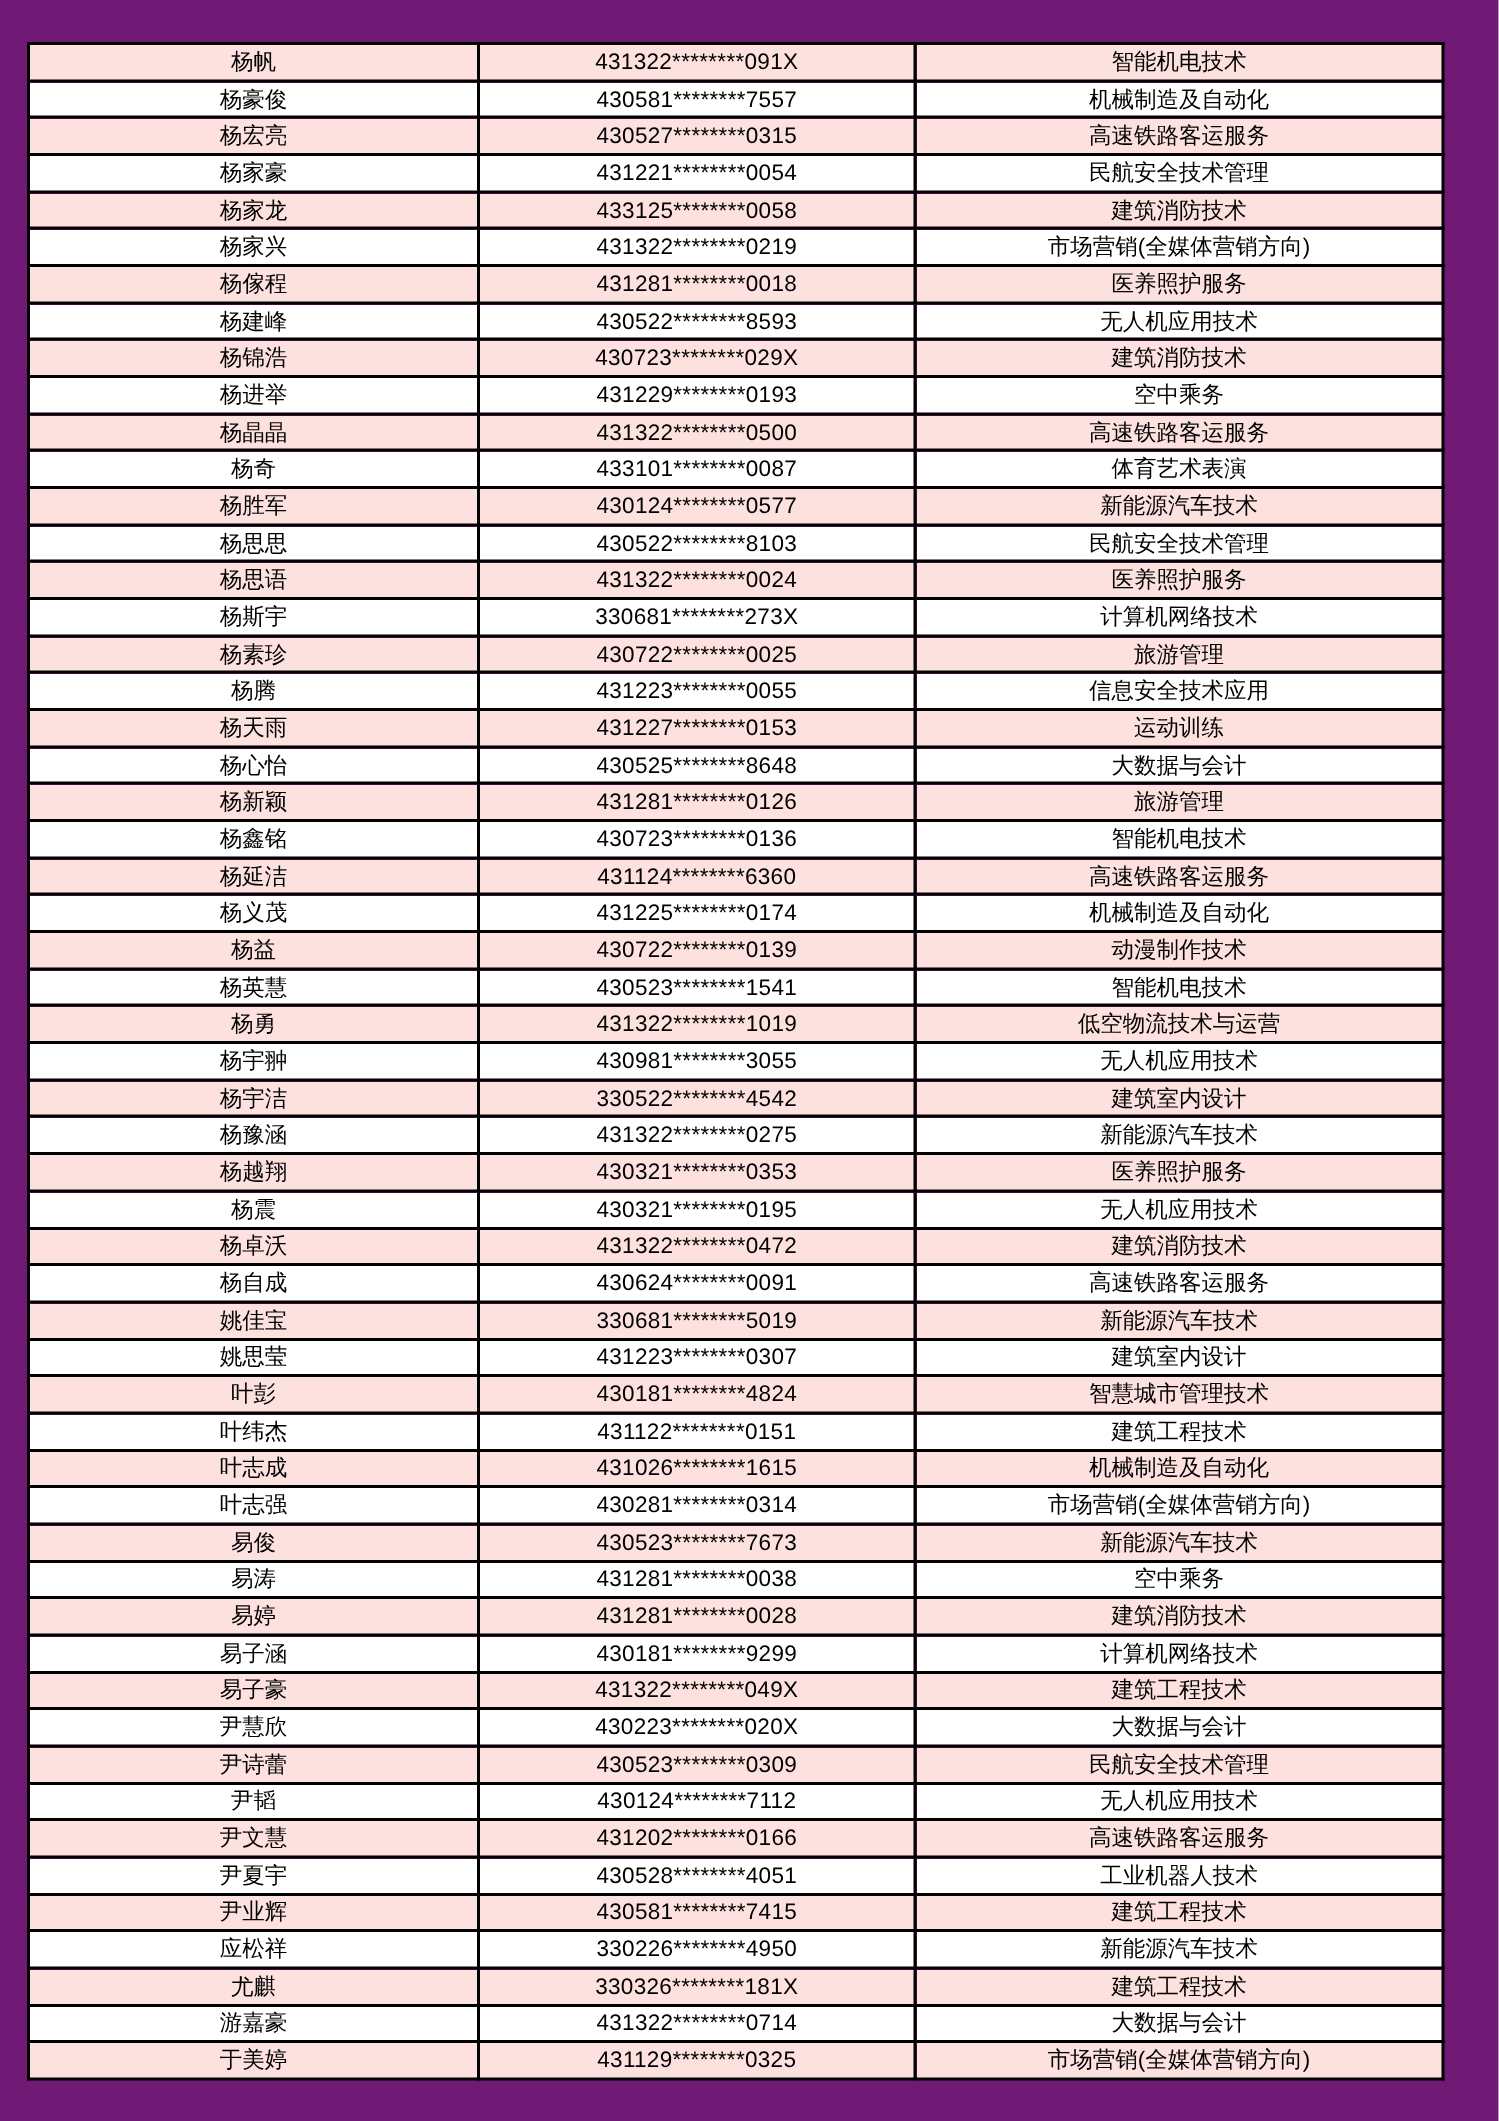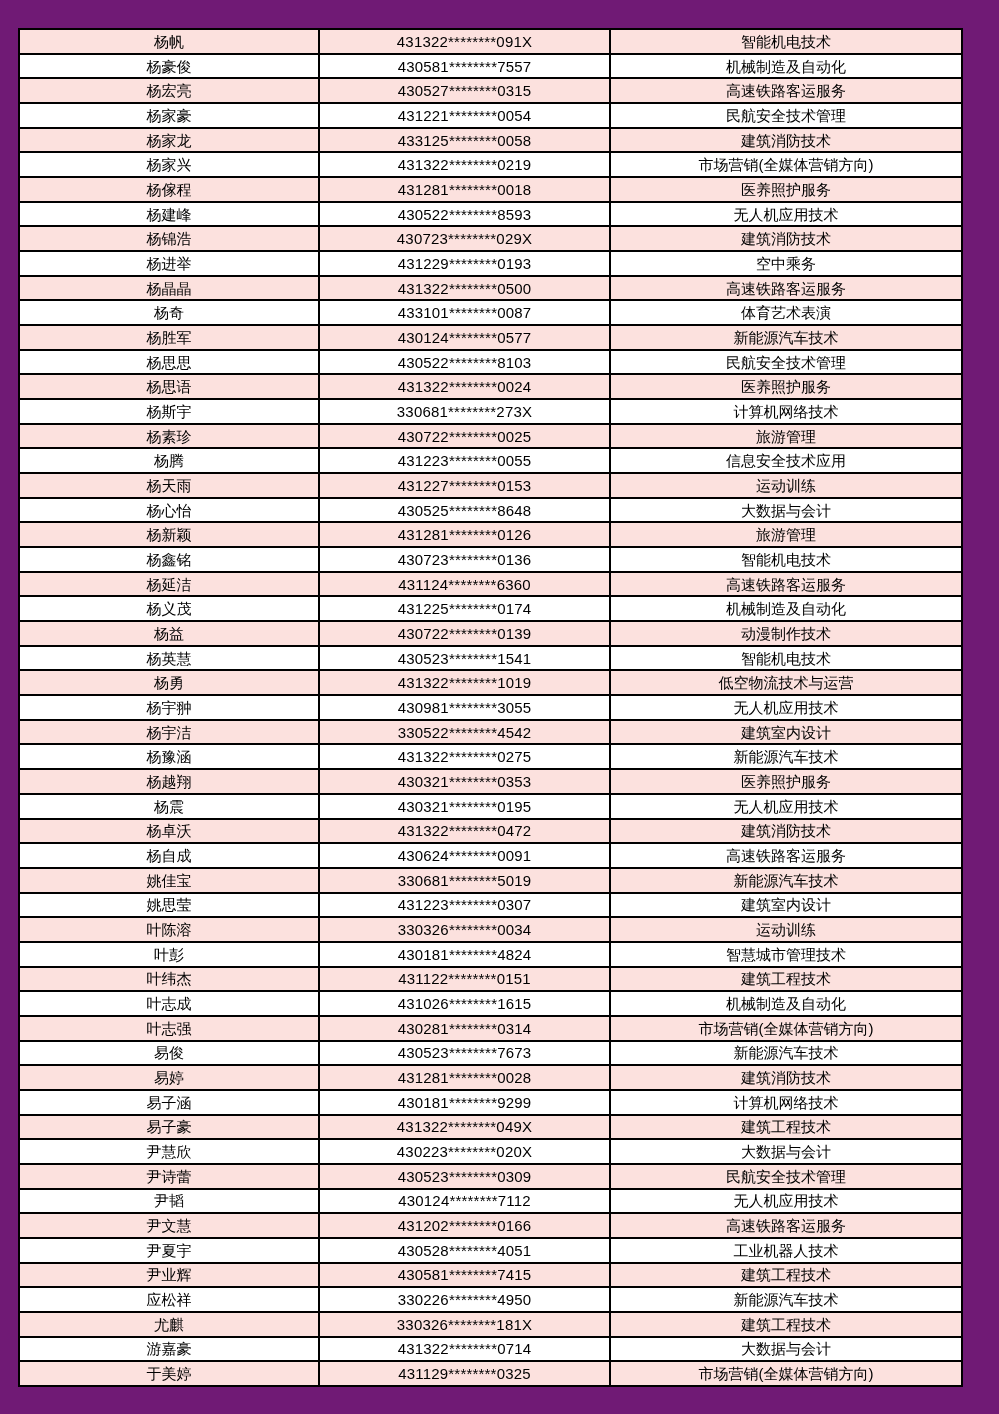--- a/index.html
+++ b/index.html
@@ -228,25 +228,20 @@
     <td class="name-cell">姚佳宝</td>
     <td class="id-cell">330681********5019</td>
     <td class="major-cell">新能源汽车技术</td>
   </tr>
         <tr>
     <td class="name-cell">姚思莹</td>
     <td class="id-cell">431223********0307</td>
     <td class="major-cell">建筑室内设计</td>
   </tr>
         <tr>
-    <td class="name-cell">叶陈溶</td>
-    <td class="id-cell">330326********0034</td>
-    <td class="major-cell">运动训练</td>
-  </tr>
-        <tr>
     <td class="name-cell">叶彭</td>
     <td class="id-cell">430181********4824</td>
     <td class="major-cell">智慧城市管理技术</td>
   </tr>
         <tr>
     <td class="name-cell">叶纬杰</td>
     <td class="id-cell">431122********0151</td>
     <td class="major-cell">建筑工程技术</td>
   </tr>
         <tr>
@@ -256,20 +251,25 @@
   </tr>
         <tr>
     <td class="name-cell">叶志强</td>
     <td class="id-cell">430281********0314</td>
     <td class="major-cell">市场营销(全媒体营销方向)</td>
   </tr>
         <tr>
     <td class="name-cell">易俊</td>
     <td class="id-cell">430523********7673</td>
     <td class="major-cell">新能源汽车技术</td>
+  </tr>
+        <tr>
+    <td class="name-cell">易涛</td>
+    <td class="id-cell">431281********0038</td>
+    <td class="major-cell">空中乘务</td>
   </tr>
         <tr>
     <td class="name-cell">易婷</td>
     <td class="id-cell">431281********0028</td>
     <td class="major-cell">建筑消防技术</td>
   </tr>
         <tr>
     <td class="name-cell">易子涵</td>
     <td class="id-cell">430181********9299</td>
     <td class="major-cell">计算机网络技术</td>

